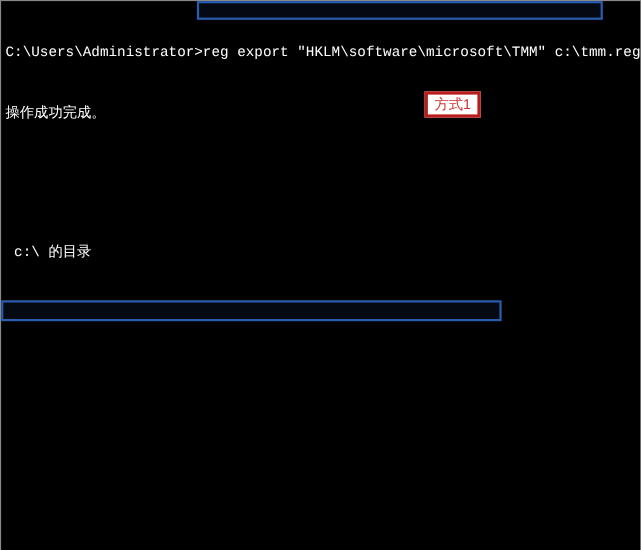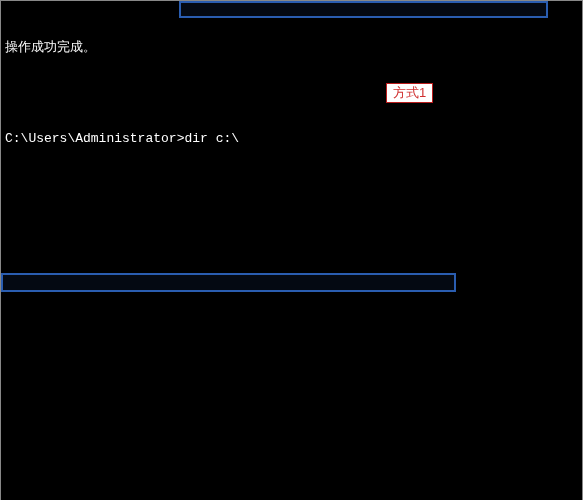--- a/index.html
+++ b/index.html
@@ -26,41 +26,42 @@
   .highlight-blue {
     border: 2px solid #2a5db0;
     background: rgba(42,93,176,0.1);
     position: absolute;
     pointer-events: none;
   }
   .label-box {
     position: absolute;
     background: #fff;
     color: #d03030;
-    border: 1px solid #b91c1c;
+    border: 3px solid #b91c1c;
     font-size: 13px;
     padding: 0 6px;
     font-family: sans-serif;
     line-height: 18px;
   }
   .dir-listing {
     white-space: pre;
   }
   .row {
     white-space: pre;
   }
 </style>
 </head>
 <body>
 
 <div class="terminal">
+  <div class="row">C:\Users\Administrator&gt;reg export "HKLM\software\microsoft\TMM" c:\tmm.reg</div>
   <div class="row">操作成功完成。</div>
   <div class="row"></div>
-  <div class="row">C:\Users\Administrator&gt;dir c:\</div>
   <div class="row"></div>
+  <div class="row"> c:\ 的目录</div>
   <div class="row"></div>
   <div class="dir-listing">
     
     
     
     
     
     
     
     

